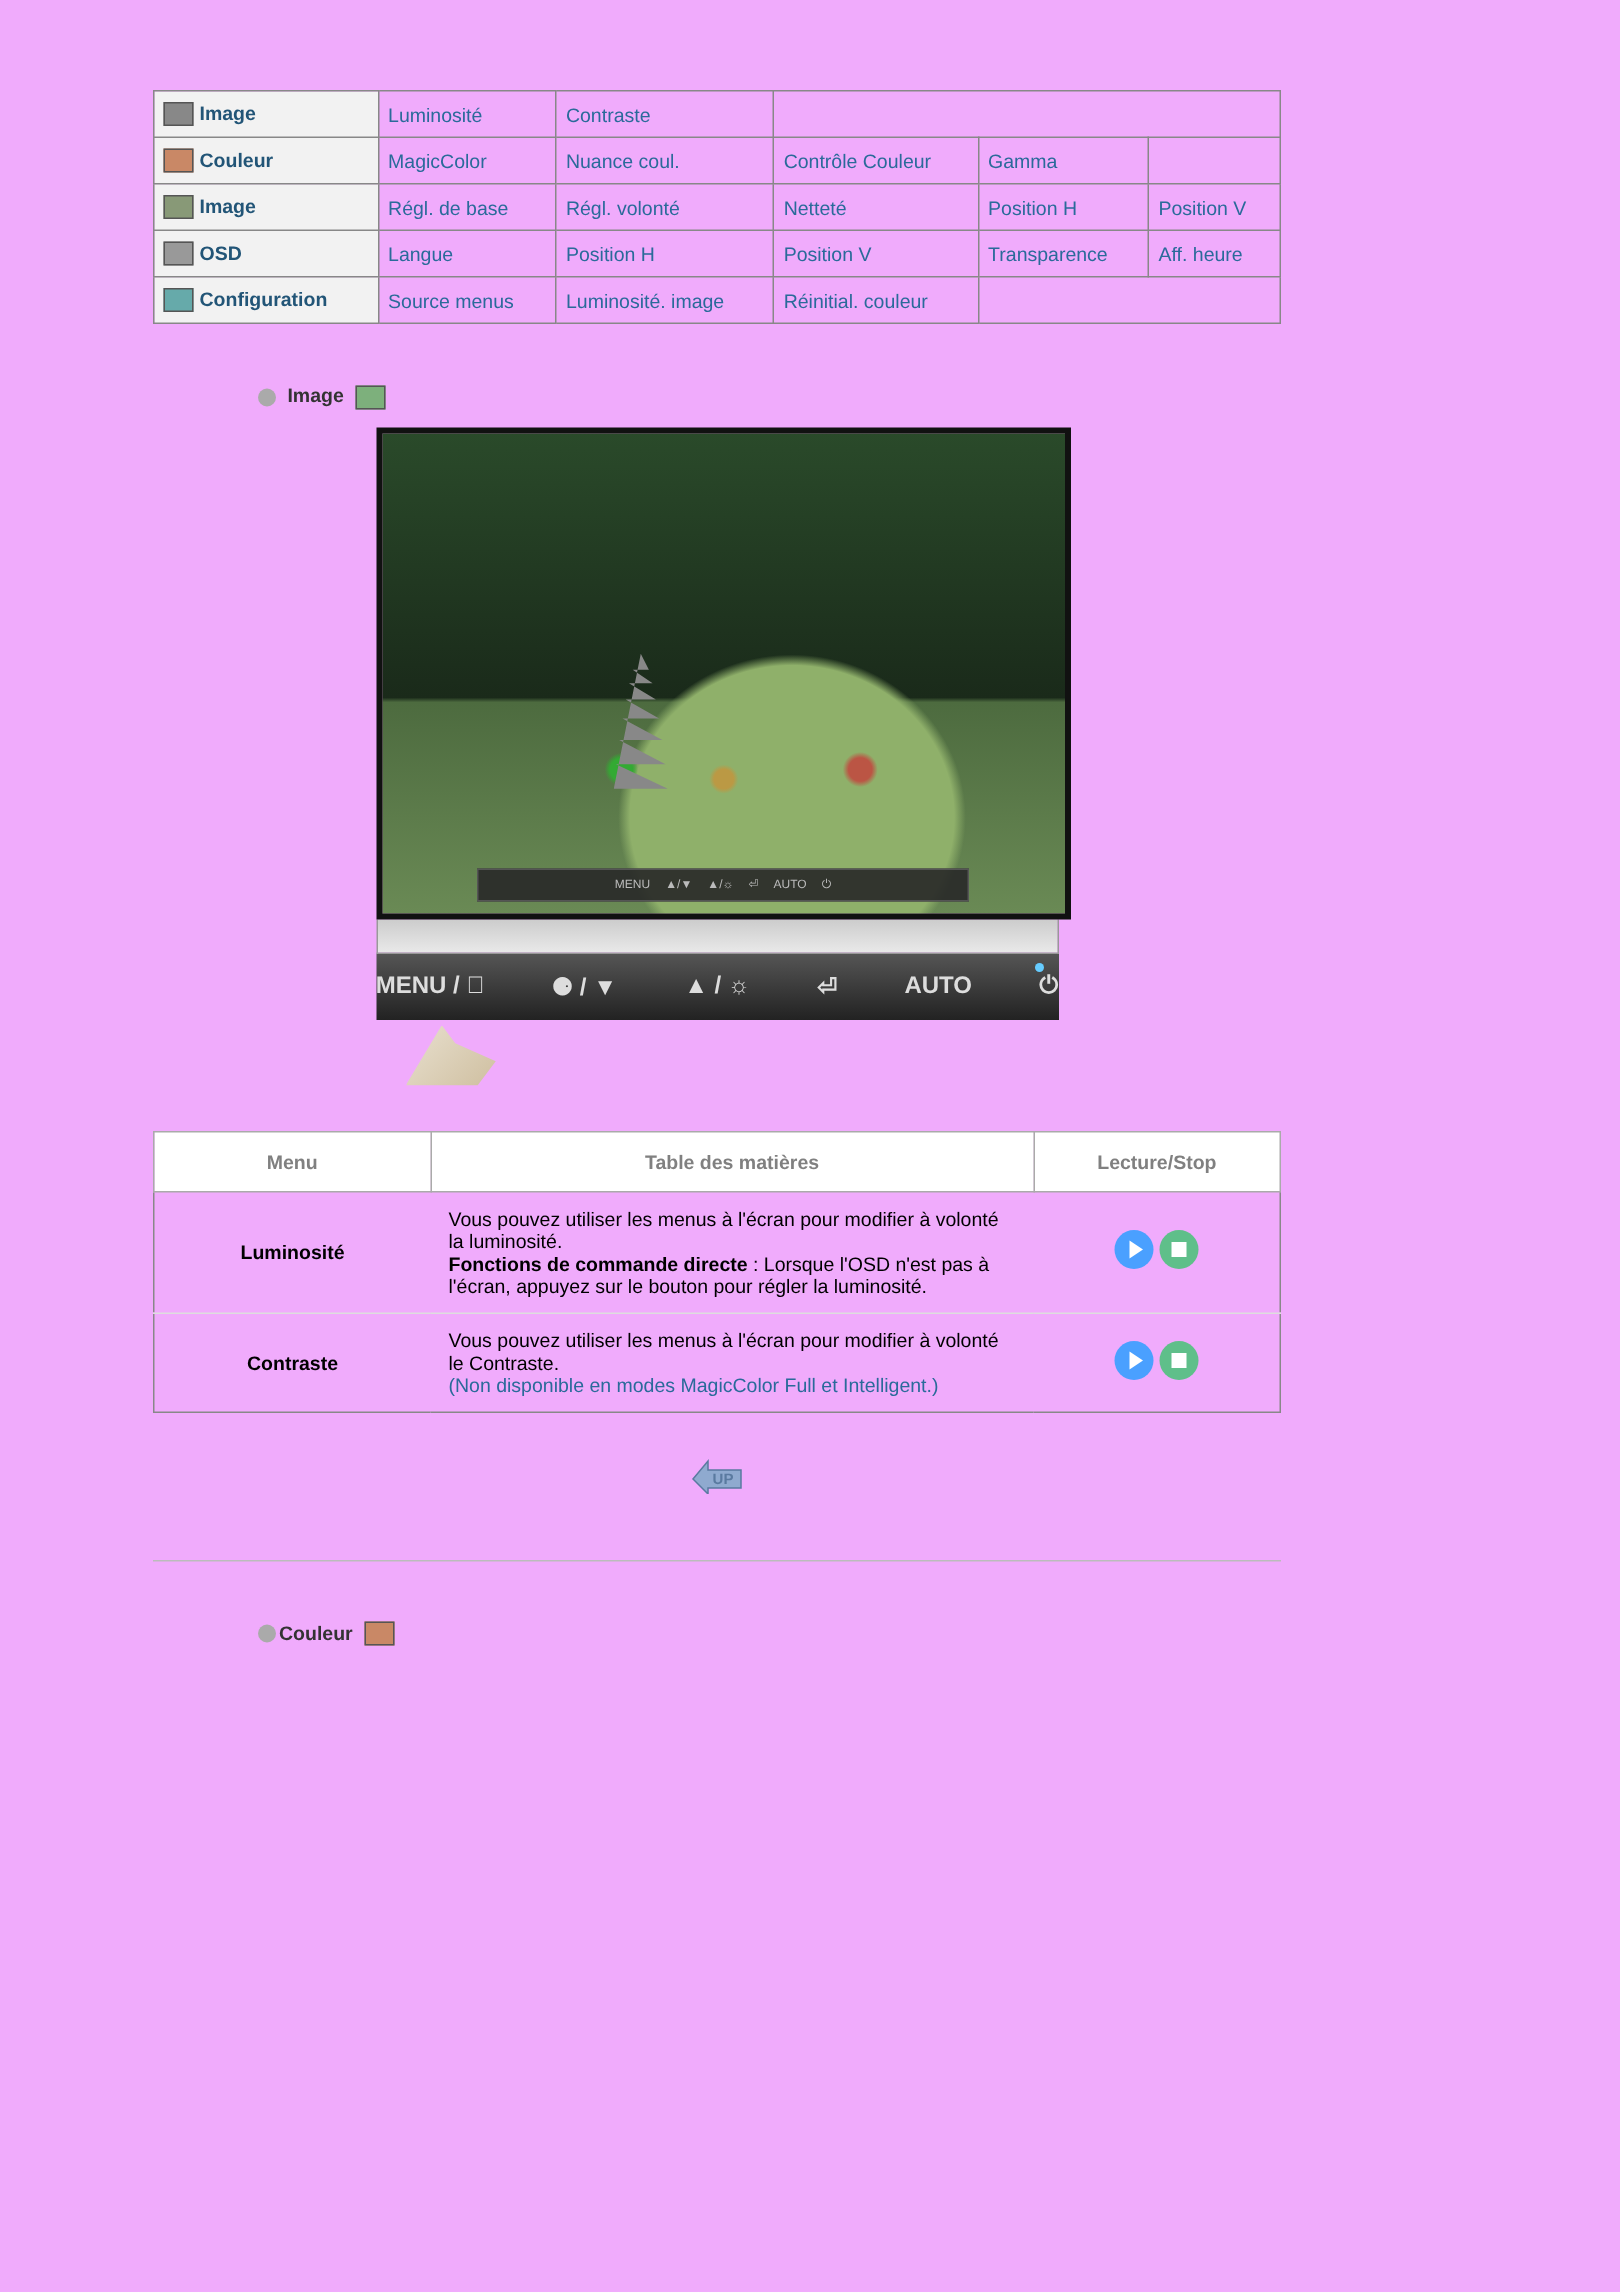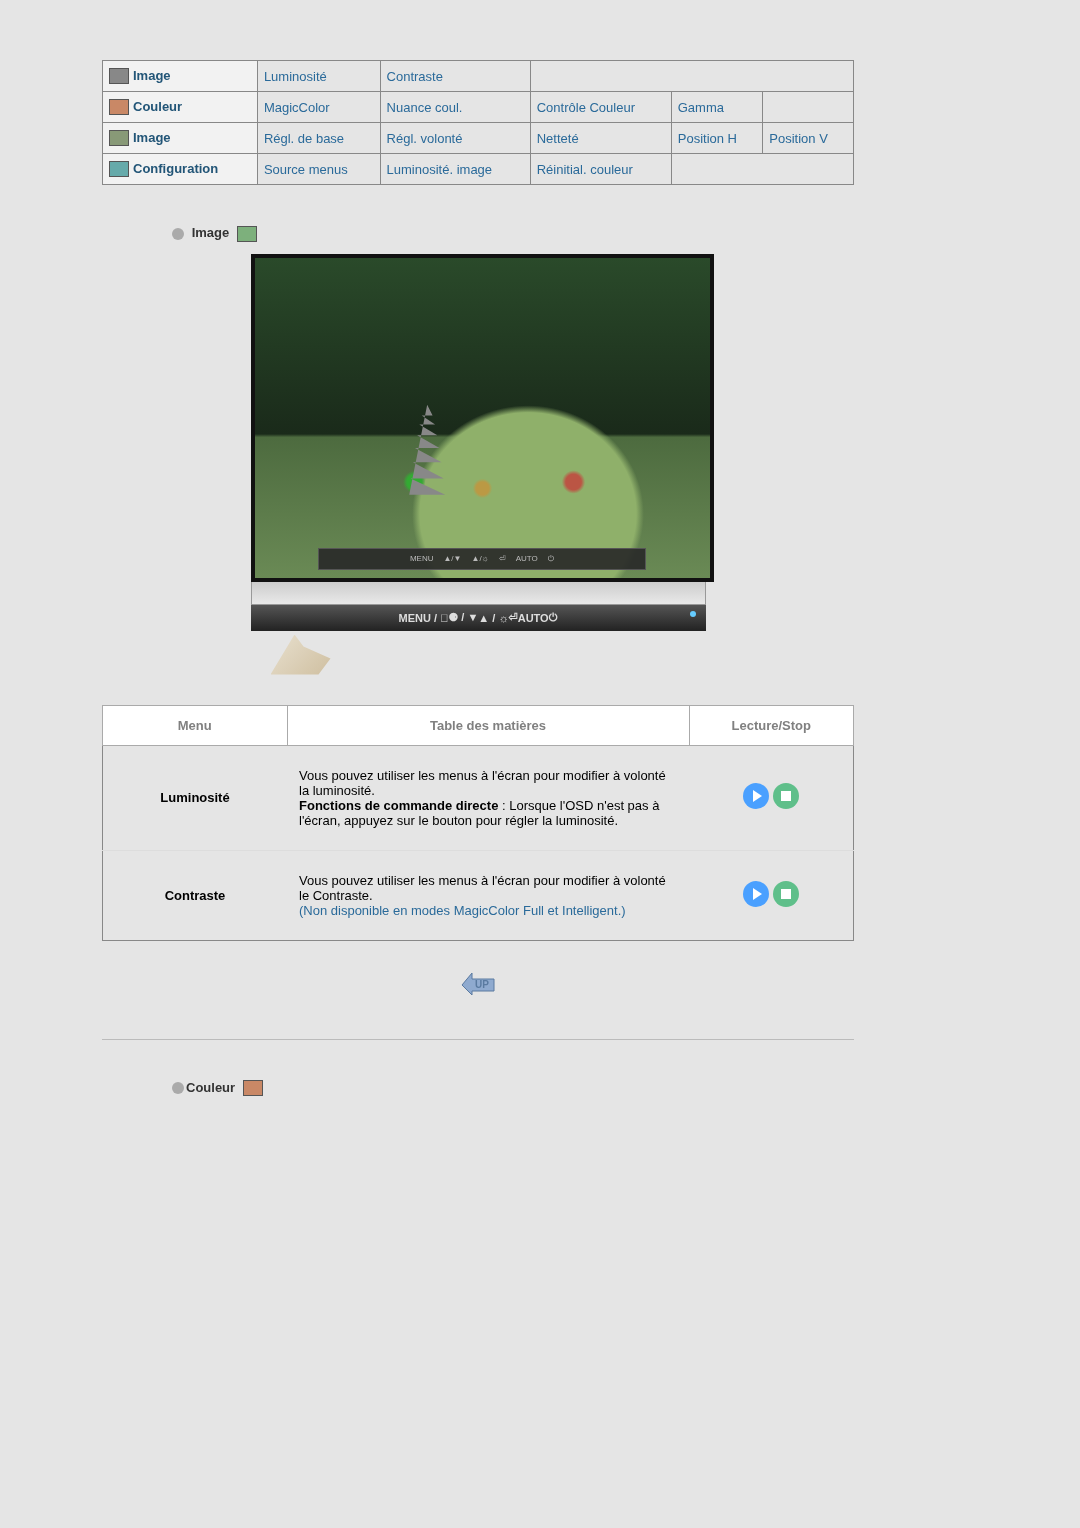--- a/index.html
+++ b/index.html
@@ -1,16 +1,16 @@
 <!DOCTYPE html>
 <html><head>
 <meta charset="utf-8">
 <style>
   html,body{margin:0;padding:0;background:#fff;font-family:Arial,Helvetica,sans-serif;font-size:13px;color:#000;}
-  .page{width:1080px;min-height:1528px;margin:0 auto;background:#e5e5e5;position:relative;}
+  .page{width:1080px;min-height:1528px;margin:0 auto;background:#f0abfc;position:relative;}
   .content{position:absolute;left:102px;top:60px;width:752px;}
   table.nav{width:752px;border-collapse:collapse;}
   table.nav td{border:1px solid #888;padding:4px 6px;vertical-align:middle;height:22px;}
   table.nav td.hdr{background:#f2f2f2;font-weight:bold;color:#225577;white-space:nowrap;}
   table.nav td.hdr a{color:#225577;font-weight:bold;text-decoration:none;}
   table.nav td.cell a{color:#2a6a9a;text-decoration:none;}
   table.nav td.empty{border-left:1px solid #888;border-right:1px solid #888;}
   .mini-icon{display:inline-block;width:18px;height:14px;background:#888;border:1px solid #555;vertical-align:middle;margin-right:4px;}
   .sec-title{margin:40px 0 12px 70px;font-weight:bold;font-size:13px;color:#333;}
   .sec-title .bullet{display:inline-block;width:12px;height:12px;border-radius:50%;background:#aaa;margin-right:4px;vertical-align:middle;}
@@ -20,26 +20,26 @@
   .nature{position:absolute;inset:0;background:
     radial-gradient(circle at 70% 70%, #b54 0 2%, transparent 3%),
     radial-gradient(circle at 50% 72%, #b94 0 2%, transparent 3%),
     radial-gradient(circle at 35% 70%, #3a3 0 2%, transparent 3%),
     radial-gradient(ellipse at 60% 80%, #8fb06a 0 28%, transparent 30%),
     linear-gradient(#2a4a2a,#1a2a1a 55%,#4d6b3f 56%,#6a8a55);
   }
   .pagoda{position:absolute;left:34%;top:46%;width:36px;height:90px;background:#888;clip-path:polygon(50% 0,65% 12%,35% 12%,72% 22%,28% 22%,78% 34%,22% 34%,84% 48%,16% 48%,90% 64%,10% 64%,96% 82%,4% 82%,100% 100%,0 100%);}
   .osdbar{position:absolute;left:14%;right:14%;bottom:8px;height:20px;background:rgba(40,40,40,.9);border:1px solid #555;color:#bbb;font-size:8px;display:flex;align-items:center;justify-content:center;gap:10px;}
   .bezel{height:22px;background:linear-gradient(#ccc,#e9e9e9);border:1px solid #999;border-top:none;}
-  .btnbar{height:26px;background:linear-gradient(#555,#222);color:#ddd;display:flex;align-items:center;justify-content:center;font-size:11px;font-weight:bold;position:relative;}
+  .btnbar{height:44px;background:linear-gradient(#555,#222);color:#ddd;display:flex;align-items:center;justify-content:space-between;font-size:16px;font-weight:bold;position:relative;}
   .btnbar .dot{position:absolute;right:10px;top:6px;width:6px;height:6px;background:#6cf;border-radius:50%;}
   .hand{width:60px;height:40px;margin:4px 0 0 20px;background:linear-gradient(135deg,#e8e0cf,#cfbfa0);clip-path:polygon(0 100%,40% 0,55% 30%,100% 60%,80% 100%);} 
   table.info{width:752px;border-collapse:collapse;margin-top:10px;border:1px solid #888;}
   table.info th{color:#808080;font-weight:bold;padding:12px 8px;border:1px solid #aaa;background:#fff;}
-  table.info td{padding:22px 12px;vertical-align:middle;border-top:1px solid #ddd;}
+  table.info td{padding:10px 12px;vertical-align:middle;border-top:1px solid #ddd;}
   table.info td.menu{font-weight:bold;text-align:center;width:160px;}
   table.info td.ls{text-align:center;width:140px;}
   .note{color:#2a6a9a;}
   .play{display:inline-block;width:26px;height:26px;border-radius:50%;background:#4aa0ff;position:relative;margin-right:4px;}
   .play:before{content:"";position:absolute;left:10px;top:7px;border-left:9px solid #fff;border-top:6px solid transparent;border-bottom:6px solid transparent;}
   .stop{display:inline-block;width:26px;height:26px;border-radius:50%;background:#5fbf8a;position:relative;}
   .stop:before{content:"";position:absolute;left:8px;top:8px;width:10px;height:10px;background:#fff;}
   .up{display:block;width:44px;height:30px;margin:24px auto 44px auto;position:relative;}
   .up svg{display:block;}
   hr.sep{border:none;border-top:1px solid #bbb;margin:0 0 40px 0;}
@@ -69,20 +69,28 @@
     <td class="cell"><a>Gamma</a></td>
     <td class="empty"></td>
   </tr>
   <tr>
     <td class="hdr"><span class="mini-icon" style="background:#889977"></span><a>Image</a></td>
     <td class="cell"><a>Régl. de base</a></td>
     <td class="cell"><a>Régl. volonté</a></td>
     <td class="cell"><a>Netteté</a></td>
     <td class="cell"><a>Position H</a></td>
     <td class="cell"><a>Position V</a></td>
+  </tr>
+  <tr>
+    <td class="hdr"><span class="mini-icon" style="background:#999"></span><a>OSD</a></td>
+    <td class="cell"><a>Langue</a></td>
+    <td class="cell"><a>Position H</a></td>
+    <td class="cell"><a>Position V</a></td>
+    <td class="cell"><a>Transparence</a></td>
+    <td class="cell"><a>Aff. heure</a></td>
   </tr>
   <tr>
     <td class="hdr"><span class="mini-icon" style="background:#6aa"></span><a>Configuration</a></td>
     <td class="cell"><a>Source menus</a></td>
     <td class="cell"><a>Luminosité. image</a></td>
     <td class="cell"><a>Réinitial. couleur</a></td>
     <td class="empty" colspan="2"></td>
   </tr>
 </tbody>
       </table>

